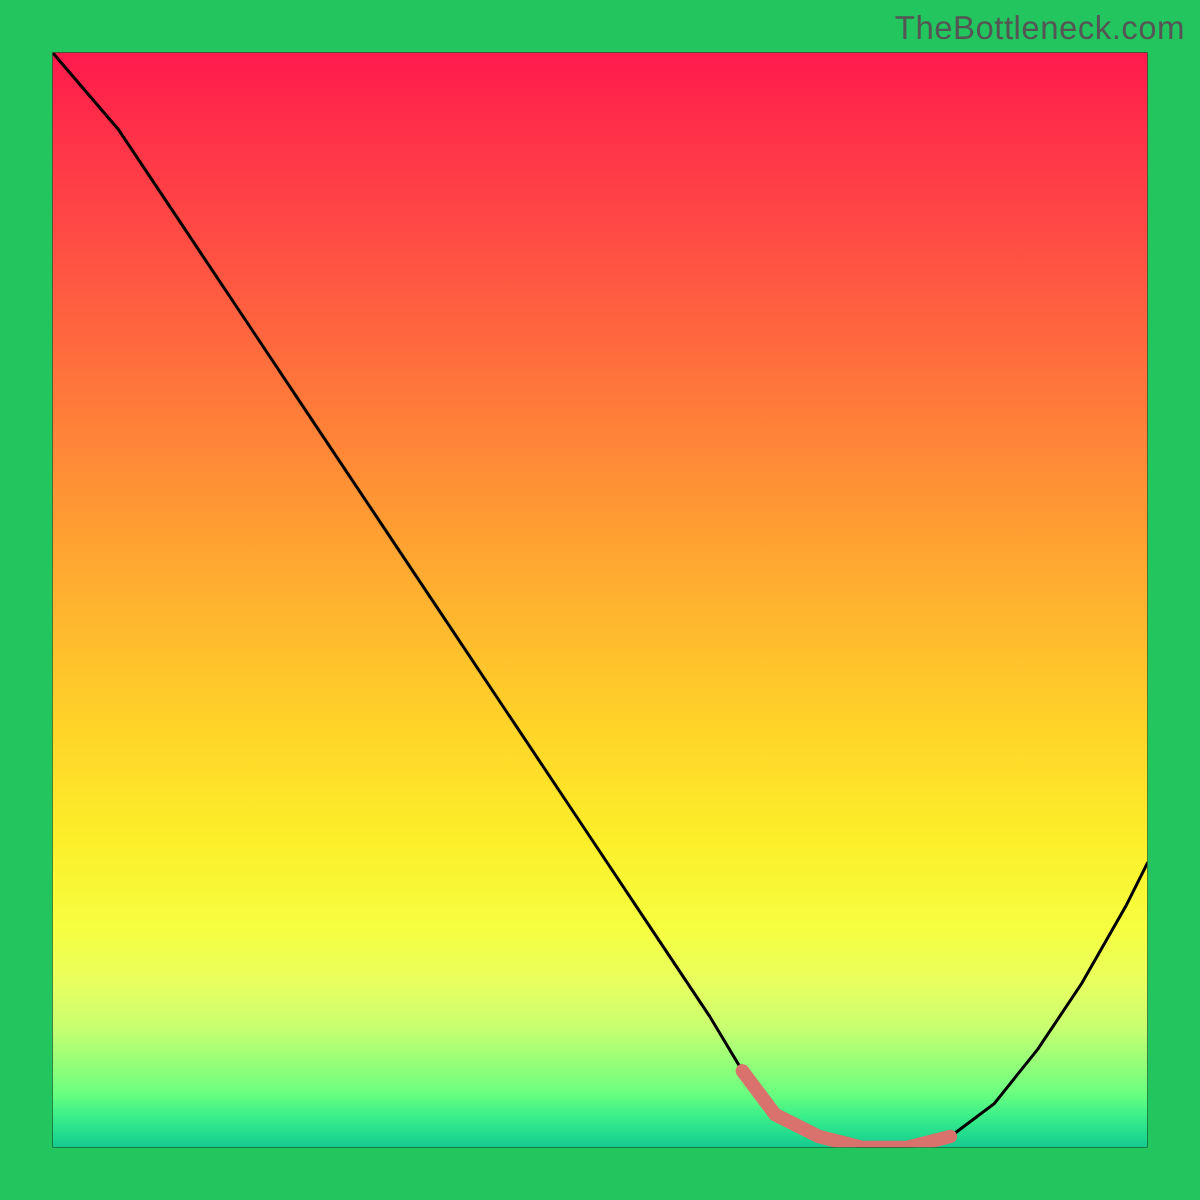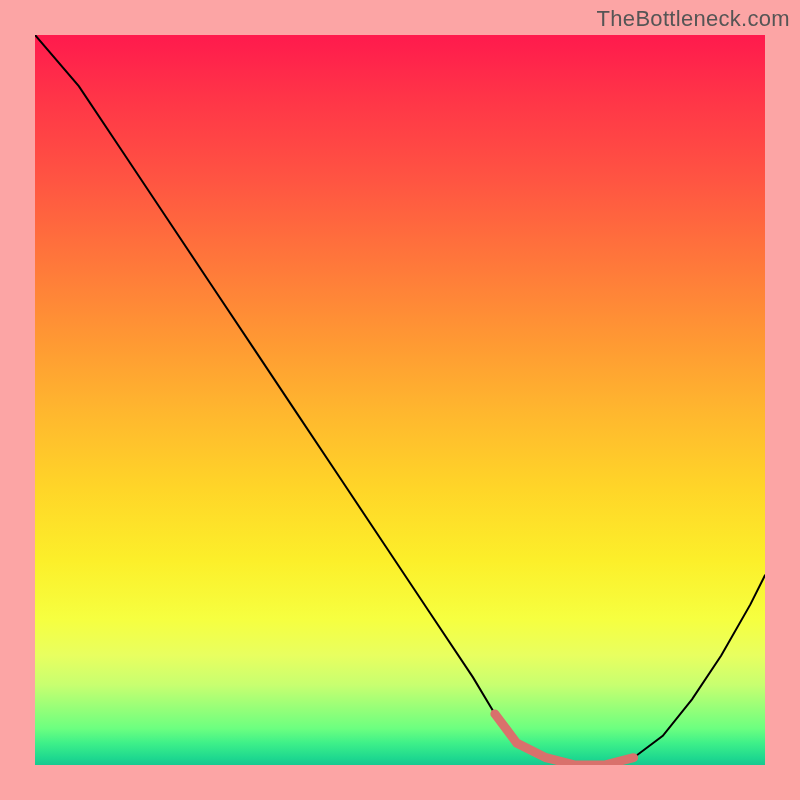--- a/index.html
+++ b/index.html
@@ -8,21 +8,21 @@
     width: 800px;
     height: 800px;
     background: #000;
     overflow: hidden;
     font-family: Arial, Helvetica, sans-serif;
   }
   .frame {
     position: relative;
     width: 800px;
     height: 800px;
-    background: #fca5a5;
+    background: #22c55e;
   }
   .watermark {
     position: absolute;
     top: 6px;
     right: 10px;
     color: #555;
     font-size: 22px;
     font-weight: 400;
     letter-spacing: 0.3px;
     z-index: 10;

